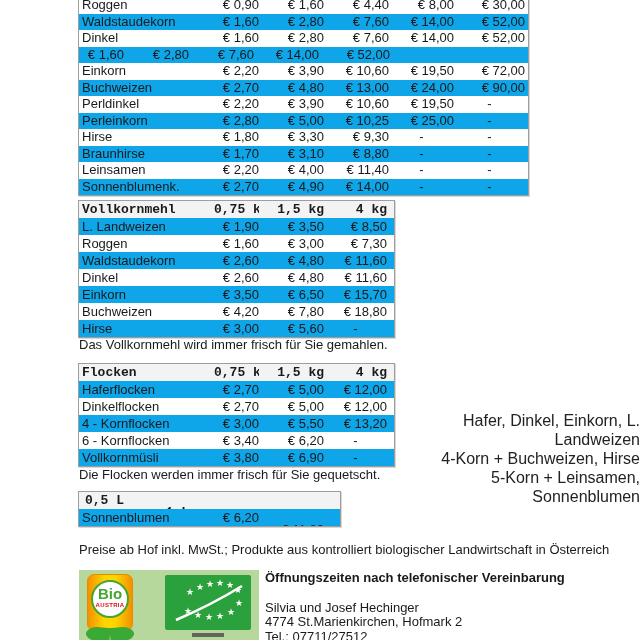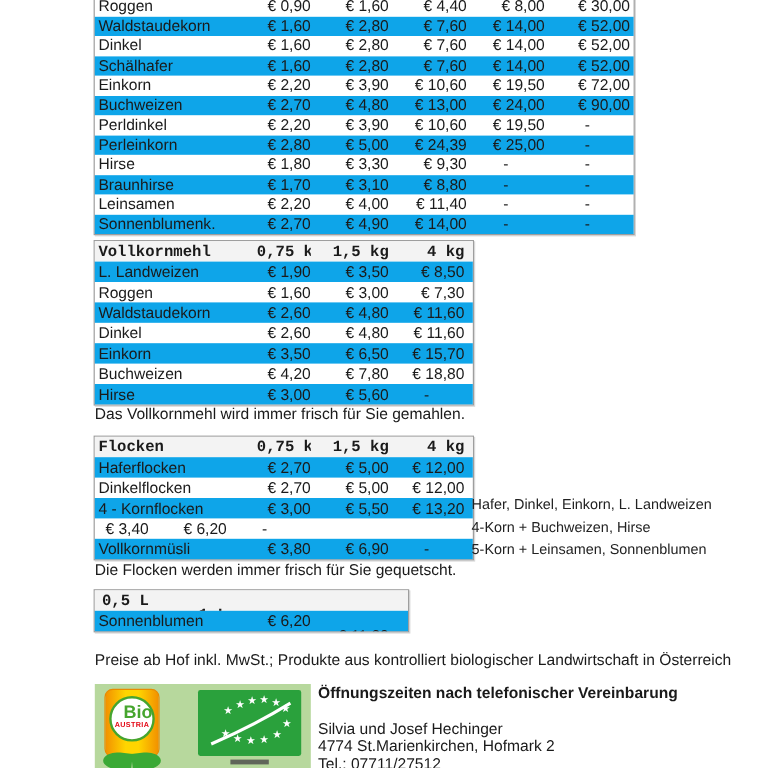--- a/index.html
+++ b/index.html
@@ -43,30 +43,30 @@
   #grain-table{top:-4px;}
   #vollkornmehl-table{top:200px;}
   #flocken-table{top:363px;}
   #oel-table{top:491px;}
 
   .note{position:absolute;left:79px;font-size:13px;text-align:right;}
   #note-mehl{top:337px;}
   #note-flocken{top:467px;}
   #note-preise{top:512px;margin-top:30px;}
 
-  #flocken-annotations{position:absolute;left:393px;top:411px;font-size:12px;line-height:19px;color:#222;}
+  #flocken-annotations{position:absolute;left:393px;top:411px;font-size:16px;line-height:19px;color:#222;text-align:right;}
 
   
   #logo-panel{position:absolute;left:79px;top:570px;width:180px;height:80px;background:#b7d89d;}
   #bio-austria{position:absolute;left:8px;top:4px;width:44px;height:55px;
     background:linear-gradient(90deg,#f29100,#ffd500 38%,#ffd500 62%,#f29100);
     border-radius:7px;border:1px solid #e98b00;}
   #bio-austria .circle{position:absolute;left:3px;top:5px;width:34px;height:34px;background:#fff;
     border:2px solid #46a52e;border-radius:50%;text-align:center;}
-  #bio-austria .bio{display:block;font-weight:bold;font-size:15px;line-height:17px;margin-top:3px;color:#46a52e;text-align:right;}
+  #bio-austria .bio{display:block;font-weight:bold;font-size:15px;line-height:17px;margin-top:3px;color:#46a52e;}
   #bio-austria .austria{display:block;font-weight:bold;font-size:6px;letter-spacing:0.3px;color:#e30613;}
   #bio-austria .leaf{position:absolute;bottom:-11px;width:24px;height:14px;background:#3aa935;}
   #bio-austria .leaf.l{left:-2px;border-radius:100% 0 20% 80%;transform:rotate(6deg);}
   #bio-austria .leaf.r{right:-2px;border-radius:0 100% 80% 20%;transform:rotate(-6deg);}
   #eu-logo{position:absolute;left:86px;top:5px;width:86px;height:55px;background:#2aa13c;border-radius:2px;}
   #eu-code{position:absolute;left:113px;top:63px;width:32px;height:4px;background:#4a4a4a;opacity:0.8;}
 
   #opening-hours{position:absolute;left:265px;top:570px;font-size:13px;font-weight:bold;}
   #contact{position:absolute;left:265px;top:601px;font-size:13px;line-height:14.4px;}
 </style>
@@ -92,21 +92,20 @@
     </div>
     <div class="row">
       <div class="cell name">Dinkel</div>
       <div class="cell price p0">€ 1,60</div>
       <div class="cell price p1">€ 2,80</div>
       <div class="cell price p2">€ 7,60</div>
       <div class="cell price p3">€ 14,00</div>
       <div class="cell price p4">€ 52,00</div>
     </div>
     <div class="row stripe">
-      <div class="cell name">Schälhafer</div>
       <div class="cell price p0">€ 1,60</div>
       <div class="cell price p1">€ 2,80</div>
       <div class="cell price p2">€ 7,60</div>
       <div class="cell price p3">€ 14,00</div>
       <div class="cell price p4">€ 52,00</div>
     </div>
     <div class="row">
       <div class="cell name">Einkorn</div>
       <div class="cell price p0">€ 2,20</div>
       <div class="cell price p1">€ 3,90</div>
@@ -127,21 +126,21 @@
       <div class="cell price p0">€ 2,20</div>
       <div class="cell price p1">€ 3,90</div>
       <div class="cell price p2">€ 10,60</div>
       <div class="cell price p3">€ 19,50</div>
       <div class="cell price p4 dash">-</div>
     </div>
     <div class="row stripe">
       <div class="cell name">Perleinkorn</div>
       <div class="cell price p0">€ 2,80</div>
       <div class="cell price p1">€ 5,00</div>
-      <div class="cell price p2">€ 24,39</div>
+      <div class="cell price p2">€ 10,25</div>
       <div class="cell price p3">€ 25,00</div>
       <div class="cell price p4 dash">-</div>
     </div>
     <div class="row">
       <div class="cell name">Hirse</div>
       <div class="cell price p0">€ 1,80</div>
       <div class="cell price p1">€ 3,30</div>
       <div class="cell price p2">€ 9,30</div>
       <div class="cell price p3 dash">-</div>
       <div class="cell price p4 dash">-</div>
@@ -243,20 +242,21 @@
       <div class="cell price p1">€ 5,00</div>
       <div class="cell price p2">€ 12,00</div>
     </div>
     <div class="row stripe">
       <div class="cell name">4 - Kornflocken</div>
       <div class="cell price p0">€ 3,00</div>
       <div class="cell price p1">€ 5,50</div>
       <div class="cell price p2">€ 13,20</div>
     </div>
     <div class="row">
+      <div class="cell name">6 - Kornflocken</div>
       <div class="cell price p0">€ 3,40</div>
       <div class="cell price p1">€ 6,20</div>
       <div class="cell price p2 dash">-</div>
     </div>
     <div class="row stripe">
       <div class="cell name">Vollkornmüsli</div>
       <div class="cell price p0">€ 3,80</div>
       <div class="cell price p1">€ 6,90</div>
       <div class="cell price p2 dash">-</div>
     </div>

